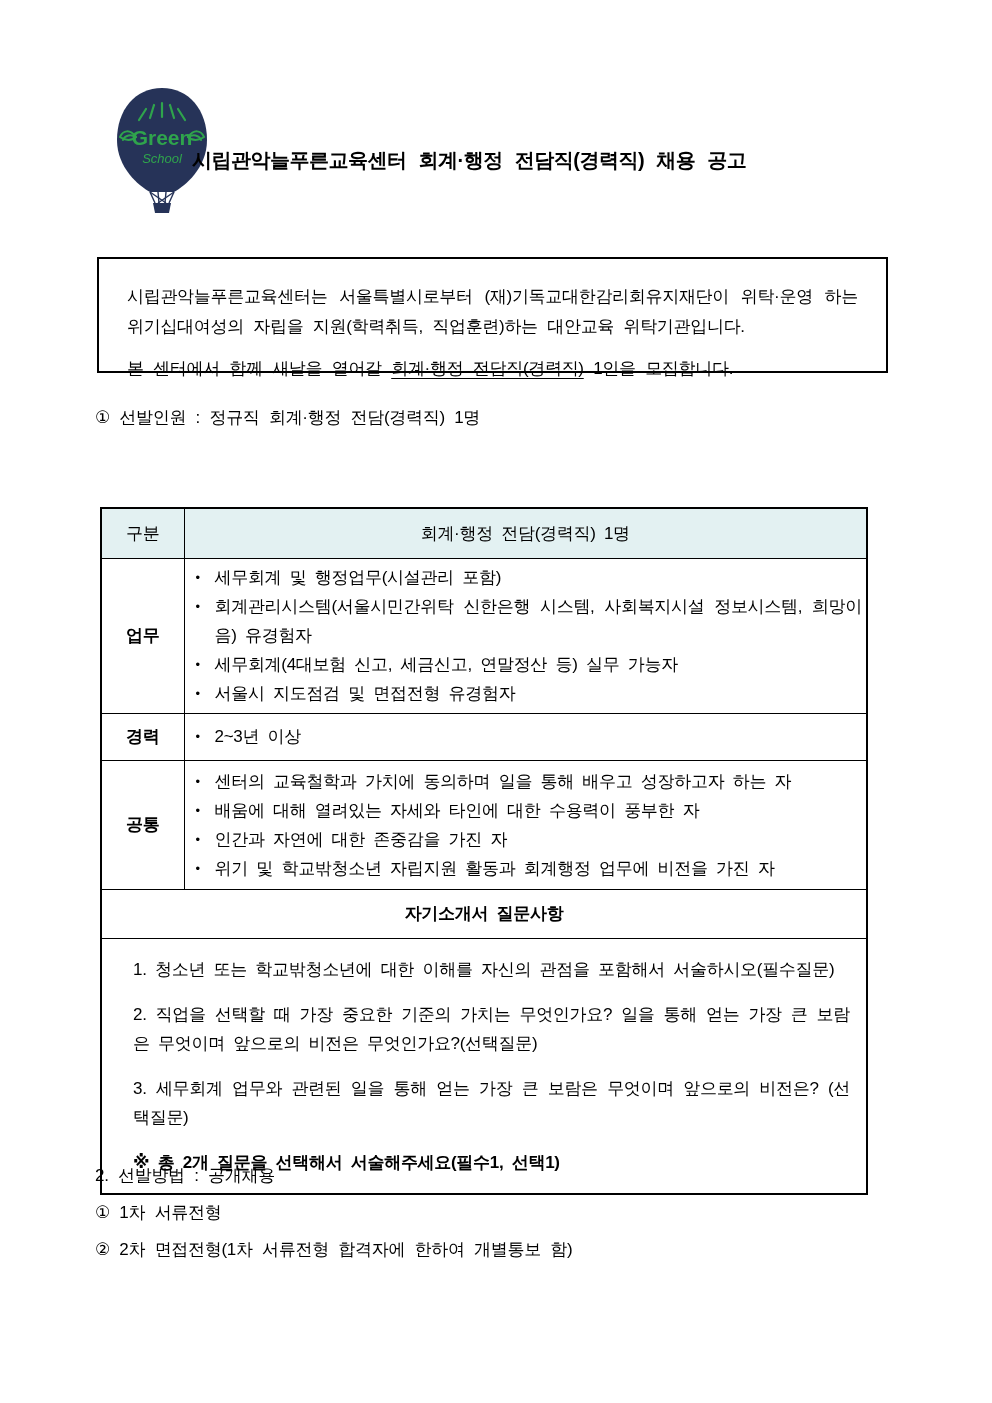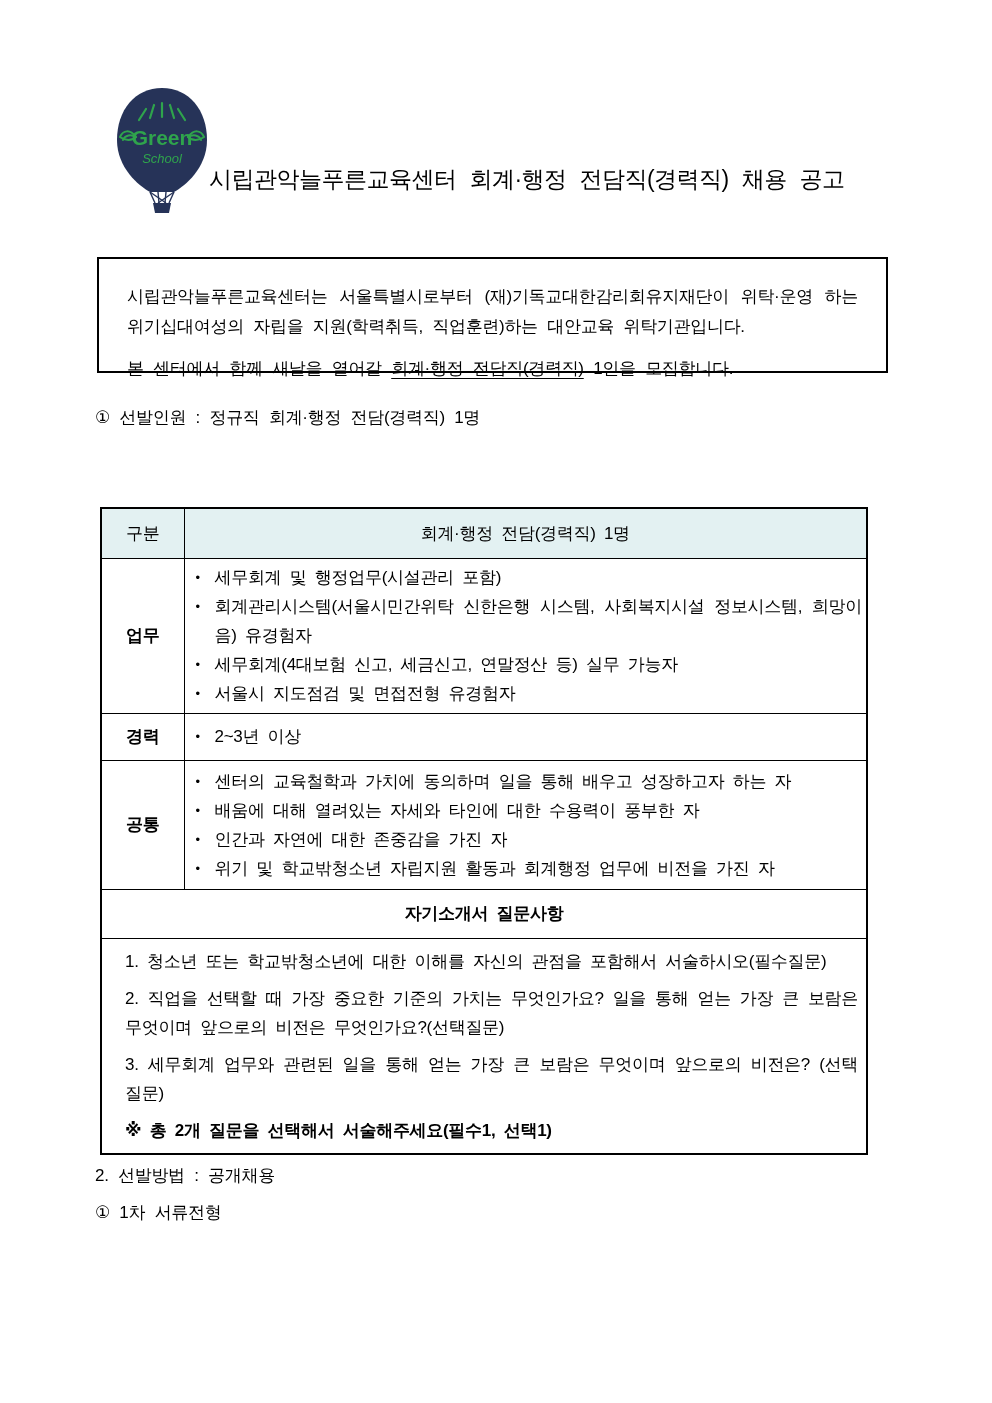--- a/index.html
+++ b/index.html
@@ -4,22 +4,22 @@
 <style>
   html,body{margin:0;padding:0;}
   body{
     width:992px;height:1403px;position:relative;background:#ffffff;
     font-family:"Liberation Sans","DejaVu Sans",sans-serif;color:#000;
   }
   
   .logo{position:absolute;left:106px;top:85px;width:112px;height:130px;}
   
   .page-title{
-    position:absolute;left:192px;top:147px;margin:17px;
-    font-size:23px;font-weight:400;letter-spacing:-0.5px;word-spacing:7px;white-space:nowrap;
+    position:absolute;left:192px;top:147px;margin:0;
+    font-size:20px;font-weight:700;letter-spacing:-0.5px;word-spacing:7px;white-space:nowrap;
   }
   
   .intro-box{
     position:absolute;left:97px;top:257px;width:791px;height:116px;box-sizing:border-box;
     border:2px solid #000;padding:11px 16px 0 16px;
     font-size:17px;line-height:30px;word-spacing:5px;letter-spacing:-0.3px;
   }
   .intro-box p{margin:12px;text-align:justify;word-break:break-all;}
   .u{text-decoration:underline;text-underline-offset:4px;}
   
@@ -46,21 +46,21 @@
   ul.bullets{list-style:none;margin:4px;padding:0;}
   ul.bullets li{
     position:relative;padding-left:26px;line-height:29px;
     text-align:justify;word-break:break-all;
   }
   ul.bullets li::before{
     content:"\2022";position:absolute;left:7px;top:0;font-size:13px;line-height:29px;
   }
   .qhead-cell{font-weight:700;text-align:center;}
   td.quest-cell{padding:6px 14px;vertical-align:top;}
-  td.quest-cell p{margin:8px;line-height:29px;text-align:justify;word-break:break-all;padding-left:15px;}
+  td.quest-cell p{margin:16px;line-height:29px;text-align:justify;word-break:break-all;padding-left:15px;}
   td.quest-cell p.note{font-weight:700;}
 </style>
 </head>
 <body>
 
 <div class="logo">
   <svg width="112" height="130" viewBox="0 0 112 130">
 
     <path d="M56,3 C29,3 11,25 11,55 C11,83 33,101 44,107 L68,107 C79,101 101,83 101,55 C101,25 83,3 56,3 Z" fill="#263358"></path>
 
@@ -156,13 +156,14 @@
       <p>3. 세무회계 업무와 관련된 일을 통해 얻는 가장 큰 보람은 무엇이며 앞으로의 비전은? (선택질문)</p>
       <p class="note">※ 총 2개 질문을 선택해서 서술해주세요(필수1, 선택1)</p>
     </td>
   </tr>
 </tbody>
   </table>
 
 <div class="section sec2">
   <p>2. 선발방법 : 공개채용</p>
   <p>① 1차 서류전형</p>
+  <p>② 2차 면접전형(1차 서류전형 합격자에 한하여 개별통보 함)</p>
 </div>
 
 </body></html>

